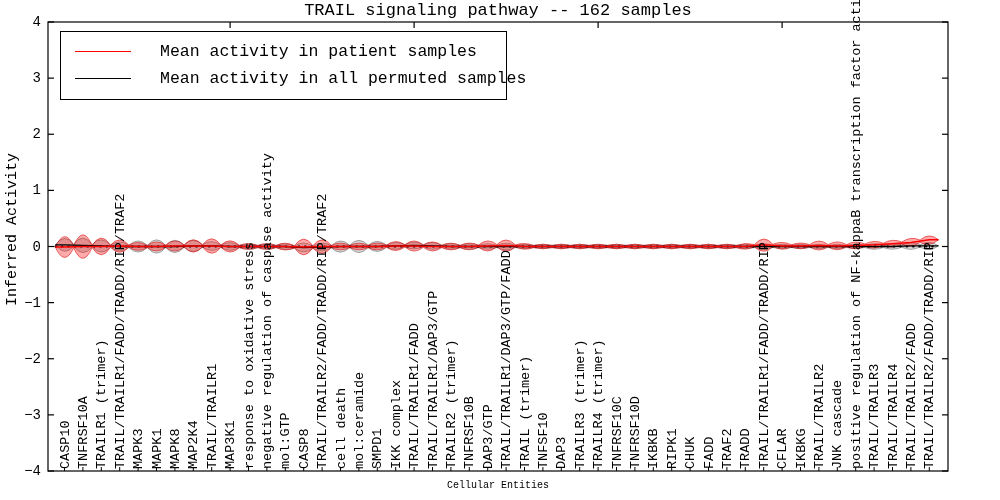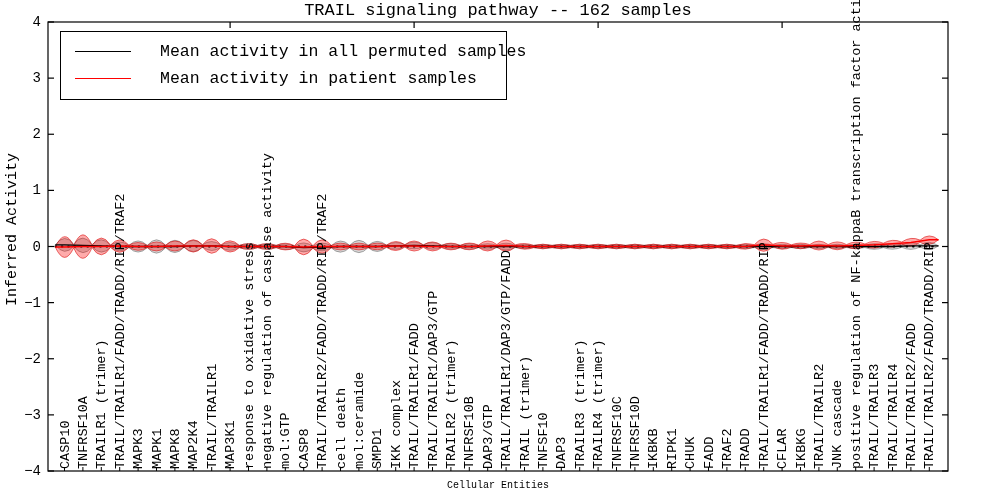--- a/index.html
+++ b/index.html
@@ -105,26 +105,26 @@
     </svg>
 
   <div class="chart-title">TRAIL signaling pathway -- 162 samples</div>
 
   <div class="yaxis-label">Inferred Activity</div>
 
   <div class="xaxis-label">Cellular Entities</div>
 
   <div class="legend-box">
     <div class="legend-row">
+      <span class="legend-line" id="legend-line-1" style="border-top-color: rgb(255, 0, 0);"></span>
+      <span class="legend-label">Mean activity in patient samples</span>
+    </div>
+    <div class="legend-row">
       <span class="legend-line" id="legend-line-0" style="border-top-color: rgb(0, 0, 0);"></span>
       <span class="legend-label">Mean activity in all permuted samples</span>
-    </div>
-    <div class="legend-row">
-      <span class="legend-line" id="legend-line-1" style="border-top-color: rgb(255, 0, 0);"></span>
-      <span class="legend-label">Mean activity in patient samples</span>
     </div>
   </div>
 
   <div id="ytick-layer">
       <div class="ytick" style="top: 12px;">4</div>
       <div class="ytick" style="top: 68.125px;">3</div>
       <div class="ytick" style="top: 124.25px;">2</div>
       <div class="ytick" style="top: 180.375px;">1</div>
       <div class="ytick" style="top: 236.5px;">0</div>
       <div class="ytick" style="top: 292.625px;">−1</div>

